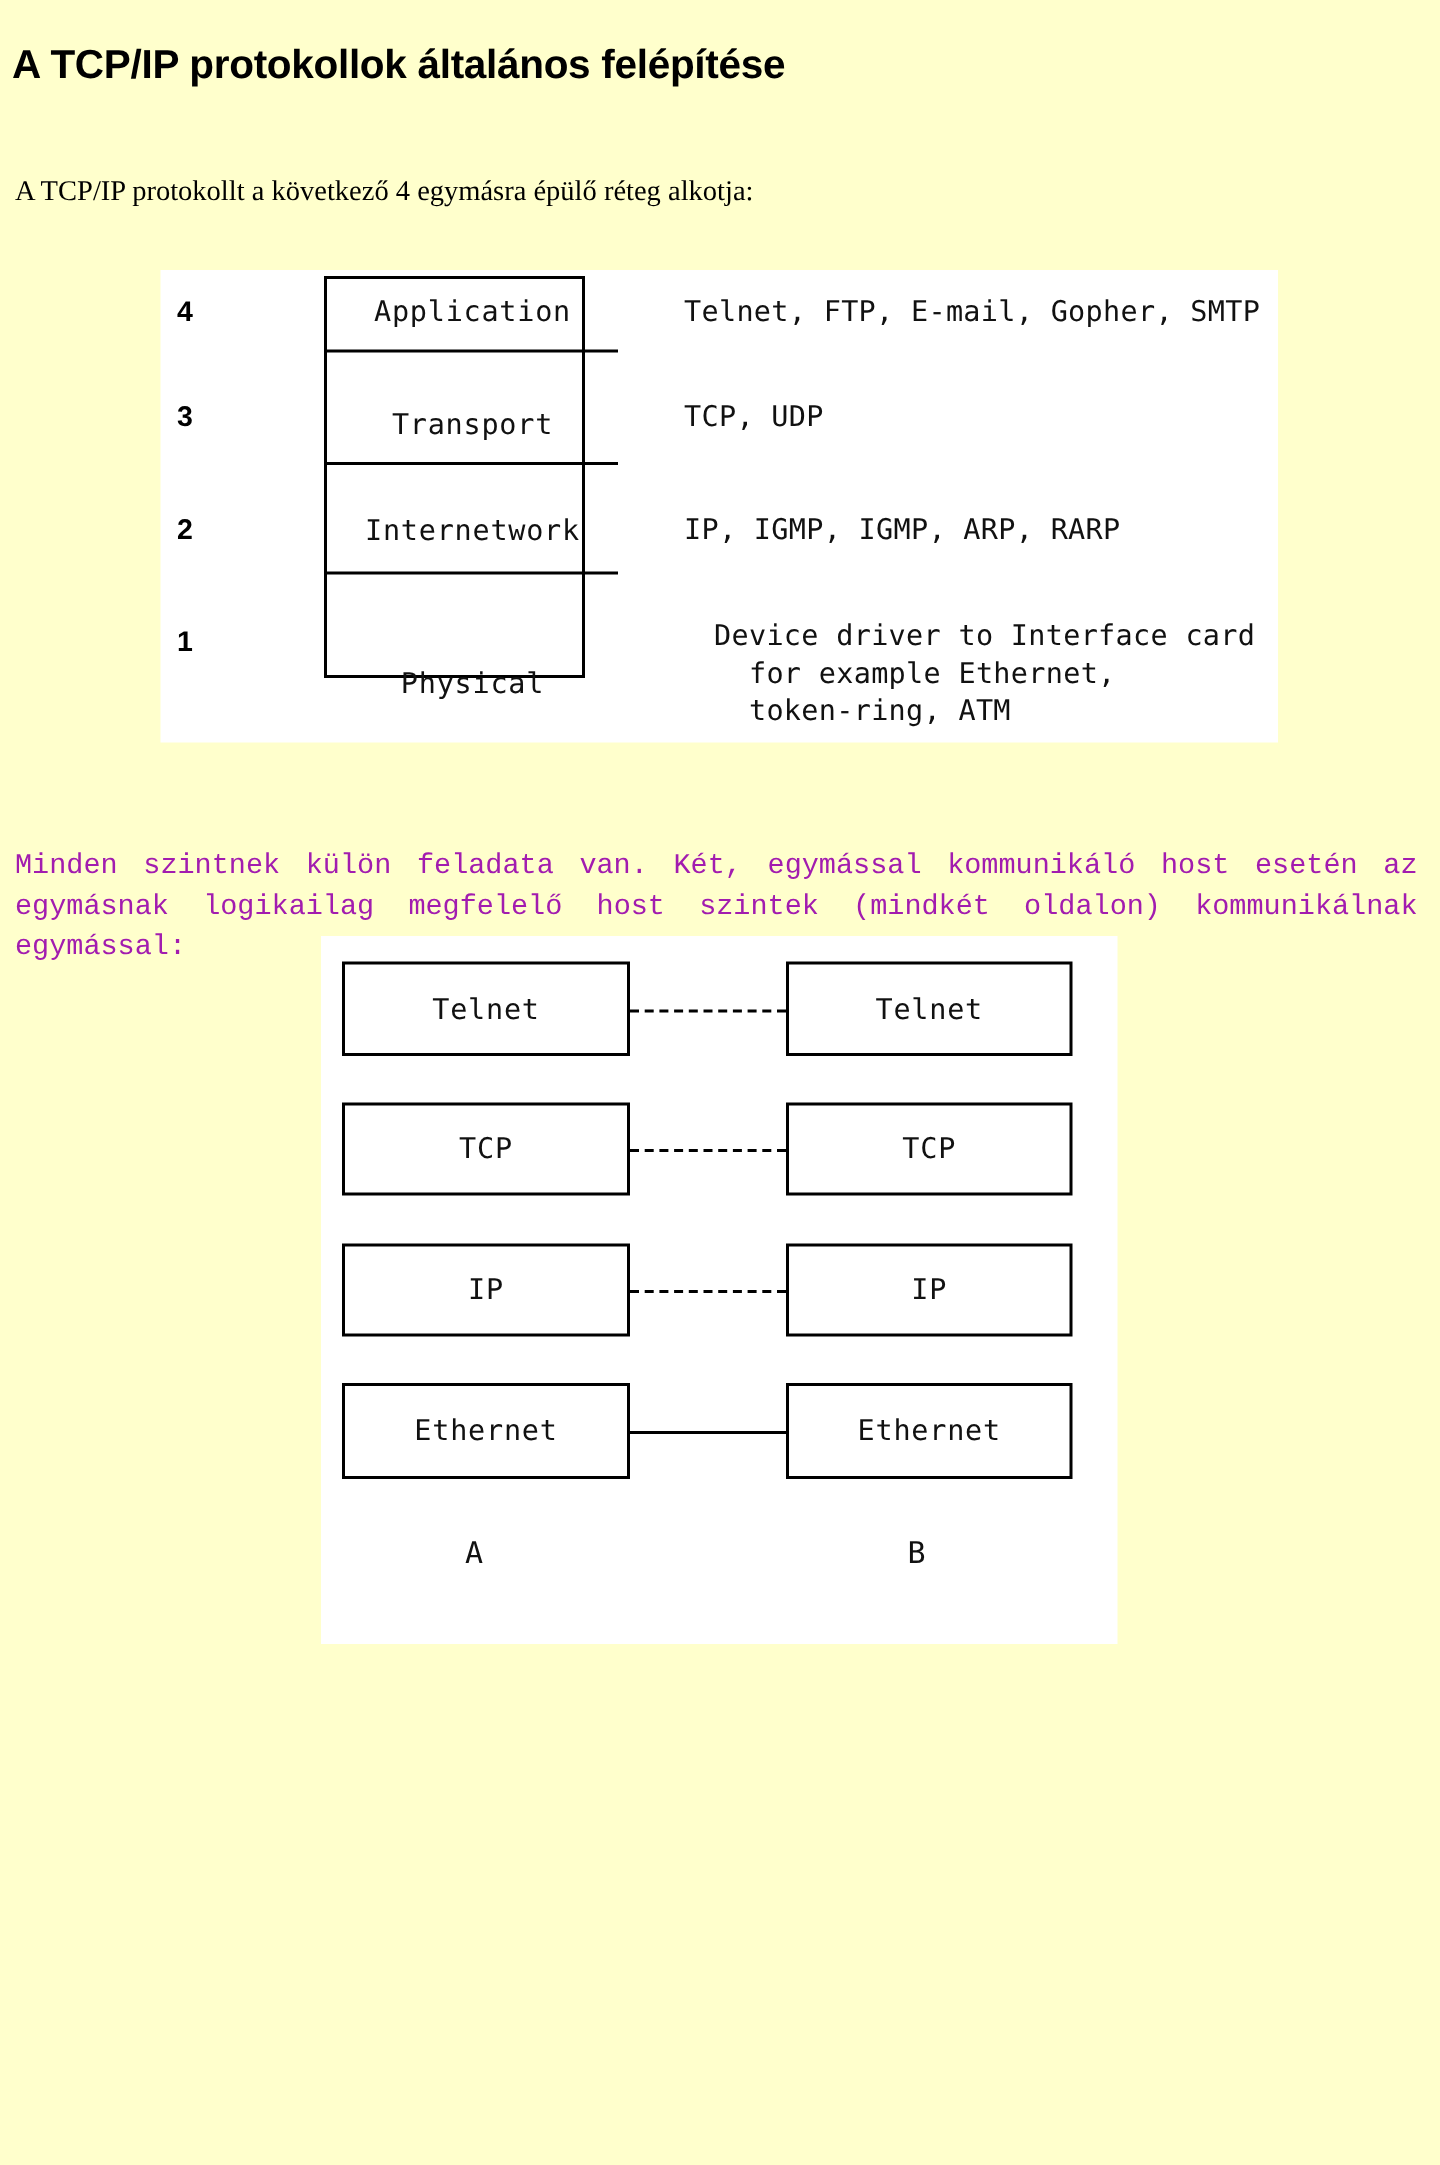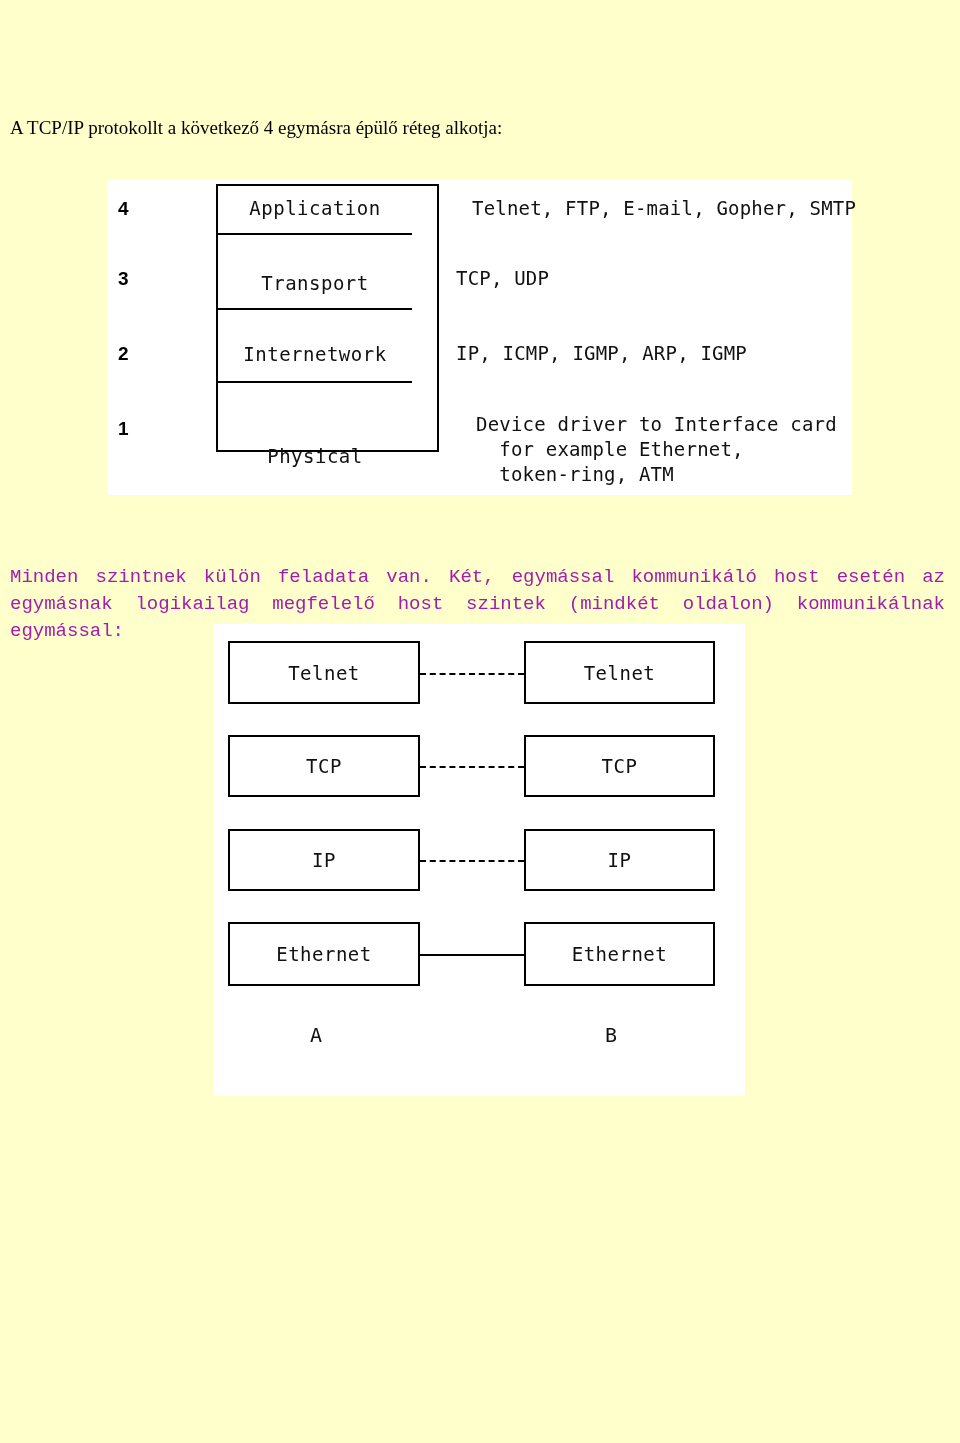--- a/index.html
+++ b/index.html
@@ -67,21 +67,21 @@
     font-family: "Liberation Sans", sans-serif;
     font-weight: bold;
     font-size: 19px;
     color: #000;
   }
 
   .layer-stack {
     position: absolute;
     left: 109px;
     top: 4px;
-    width: 223px;
+    width: 174px;
     height: 268px;
     border: 2px solid #000;
     box-sizing: border-box;
     background: #FFFFFF;
   }
 
   .layer-cell {
     position: absolute;
     left: 0;
     width: 194px;
@@ -183,20 +183,21 @@
     font-family: "DejaVu Sans Mono", monospace;
     font-size: 20px;
     color: #111;
   }
 </style>
 </head>
 <body>
 
 <div class="page">
 
+  <h1 class="doc-title">A TCP/IP protokollok általános felépítése</h1>
 
   <p class="intro-paragraph">A TCP/IP protokollt a következő 4  egymásra épülő réteg alkotja:</p>
 
   <div class="figure-layers">
 
     <span class="layer-number" style="top:18px;">4</span>
     <span class="layer-number" style="top:88px;">3</span>
     <span class="layer-number" style="top:163px;">2</span>
     <span class="layer-number" style="top:238px;">1</span>
 
@@ -208,23 +209,23 @@
         <span class="layer-cell-label" style="top:37px;">Transport</span>
       </div>
       <div class="layer-cell" style="top:124px;height:73px;padding-left:40px;">
         <span class="layer-cell-label" style="top:33px;">Internetwork</span>
       </div>
       <div class="layer-cell last" style="top:197px;height:71px;">
         <span class="layer-cell-label" style="top:34px;margin-top:28px;">Physical</span>
       </div>
     </div>
 
-    <div class="protocol-text" style="top:16px;margin-left:16px;">Telnet, FTP, E-mail, Gopher, SMTP</div>
+    <div class="protocol-text" style="top:16px;">Telnet, FTP, E-mail, Gopher, SMTP</div>
     <div class="protocol-text" style="top:86px;">TCP, UDP</div>
-    <div class="protocol-text" style="top:161px;">IP, ICMP, IGMP, ARP, IGMP</div>
+    <div class="protocol-text" style="top:161px;">IP, IGMP, IGMP, ARP, RARP</div>
     <div class="protocol-text" style="top:232px;margin-left:20px;">Device driver to Interface card
   for example Ethernet,
   token-ring, ATM</div>
   </div>
 
   <p class="mid-paragraph">Minden szintnek külön feladata van. Két, egymással kommunikáló host esetén az egymásnak logikailag  megfelelő host szintek (mindkét oldalon) kommunikálnak egymással:</p>
 
   <div class="figure-peers">
 
     <div class="peer-row" style="top:17px;height:63px;">

